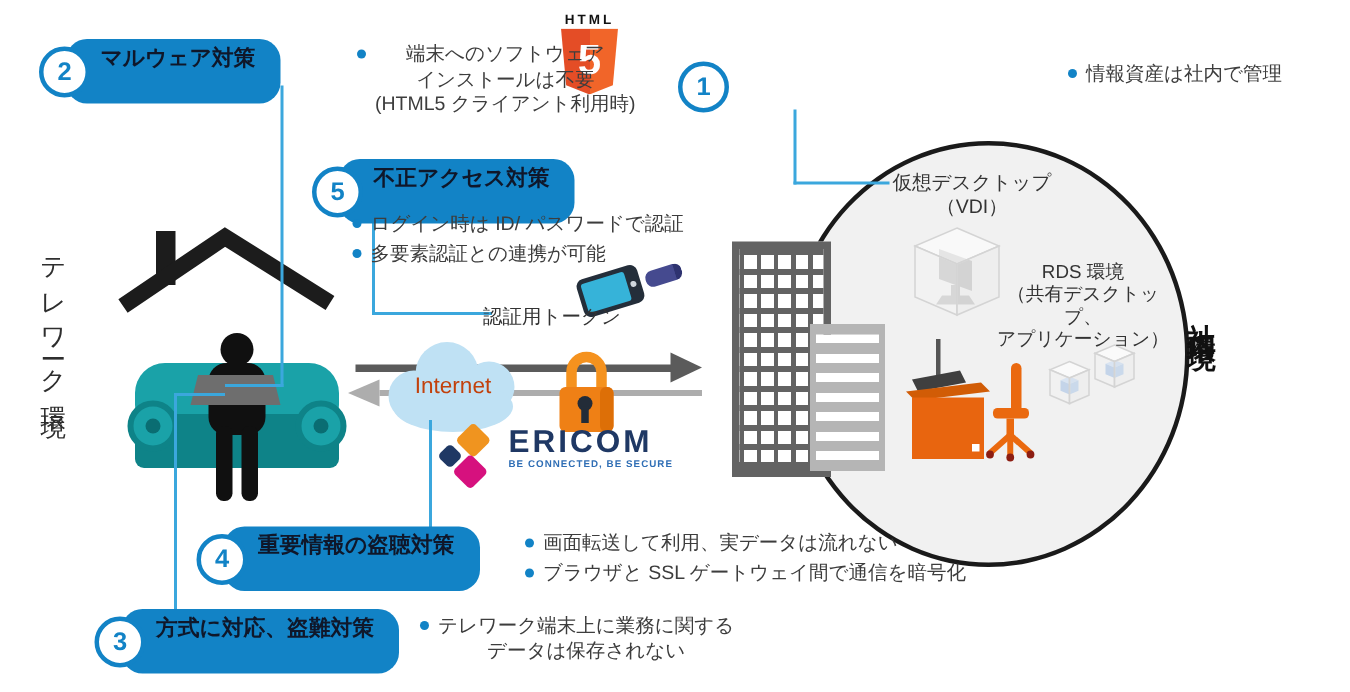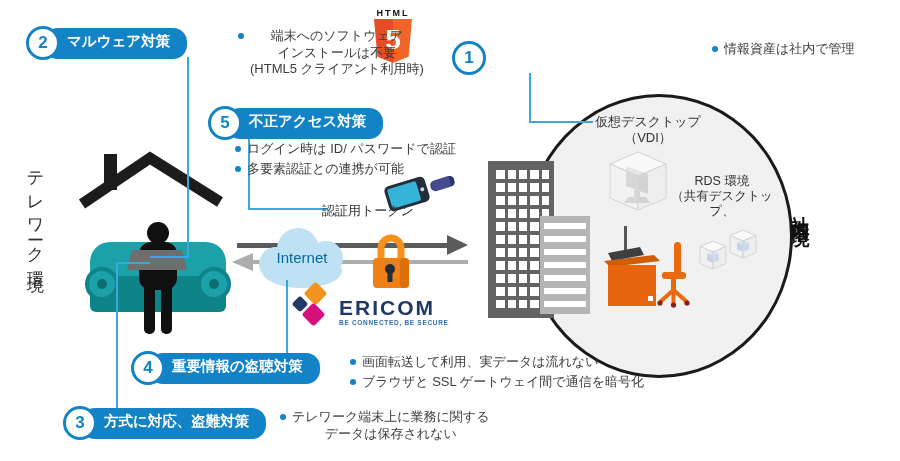--- a/index.html
+++ b/index.html
@@ -35,52 +35,52 @@
     border-bottom:9px solid transparent;border-right:21px solid #adadad;}
 
   
   .conn{background:#3ba7dd;z-index:5;}
 
   
   .measure{display:flex;align-items:center;z-index:7;}
   .badge{width:28px;height:28px;border:3px solid #1283c6;border-radius:50%;background:#fff;
     color:#1283c6;font-weight:bold;font-size:17px;display:flex;align-items:center;
     justify-content:center;z-index:2;flex:none;}
-  .pill{margin-left:-16px;background:#1283c6;color:#ffffff;font-weight:bold;font-size:14.5px;
-    height:27px;line-height:27px;border-radius:14px;padding:0 17px 4px 23px;white-space:nowrap;}
+  .pill{margin-left:-16px;background:#1283c6;color:#0f172a;font-weight:bold;font-size:14.5px;
+    height:27px;line-height:27px;border-radius:14px;padding:0 17px 16px 23px;white-space:nowrap;}
 
   
   .bullets{z-index:7;font-size:13px;color:#3d3d3d;line-height:1.28;}
   .bullet{display:flex;gap:6px;margin-bottom:3px;}
   .dot{width:6px;height:6px;border-radius:50%;background:#1283c6;margin-top:5px;flex:none;}
   .bullet-text{white-space:pre;text-align:center;}
 
   
   .cloud-wrap{left:250px;top:224px;z-index:4;}
   .internet-label{left:258px;top:249px;width:88px;text-align:center;font-size:15px;
-    color:#0369a1;z-index:5;}
+    color:#c2410c;z-index:5;}
 
   
   .small-label{font-size:13px;color:#333;z-index:6;}
   .vdi-label{left:592px;top:114px;width:112px;text-align:center;line-height:1.2;}
   .rds-label{left:662px;top:174px;width:120px;text-align:center;line-height:1.2;font-size:12.5px;}
   .token-label{left:322px;top:202px;}
   .ownpc-label{left:618px;top:316px;width:66px;text-align:center;font-size:14px;color:#222;}
 
   
   .html5{left:370px;top:8px;width:46px;text-align:center;z-index:6;}
   .html5-word{font-size:9px;font-weight:bold;letter-spacing:2px;color:#111;}
   .html5-shield{width:38px;height:44px;margin:1px auto 0;
     background:linear-gradient(90deg,#e44d26 0 50%,#f16529 50% 100%);
     clip-path:polygon(0 0,100% 0,91% 86%,50% 100%,9% 86%);
     display:flex;align-items:center;justify-content:center;}
   .html5-five{color:#fff;font-size:28px;font-weight:bold;line-height:1;margin-top:-2px;}
 
   
-  .ericom{left:293px;top:284px;display:flex;align-items:flex-end;gap:4px;z-index:6;}
+  .ericom{left:293px;top:284px;display:flex;align-items:flex-start;gap:4px;z-index:6;}
   .emark{position:relative;width:42px;height:42px;flex:none;}
   .emark div{position:absolute;border-radius:3px;transform:rotate(45deg);}
   .em-orange{width:17px;height:17px;left:14px;top:1px;background:#f0941f;}
   .em-navy{width:12px;height:12px;left:1px;top:14px;background:#1f3864;}
   .em-magenta{width:17px;height:17px;left:12px;top:22px;background:#d6117e;}
   .ericom-text{line-height:1;}
   .ericom-name{font-size:21px;font-weight:bold;color:#1f3864;letter-spacing:2px;}
   .ericom-tag{font-size:6.5px;color:#2f6eb5;letter-spacing:0.7px;margin-top:2px;font-weight:bold;}
 
   
@@ -195,20 +195,21 @@
       <polygon points="9,16.5 15,19 15,26 9,23.5" fill="#7fa9dd"></polygon>
       <polygon points="21,16.5 15,19 15,26 21,23.5" fill="#96bce8"></polygon>
       <polygon points="15,4 28,9.5 15,15 2,9.5" fill="#fdfdfd" fill-opacity="0.7" stroke="#d4d4d4"></polygon>
       <polygon points="2,9.5 15,15 15,32 2,26.5" fill="#f2f2f2" fill-opacity="0.6" stroke="#d4d4d4"></polygon>
       <polygon points="28,9.5 15,15 15,32 28,26.5" fill="#ececec" fill-opacity="0.6" stroke="#d4d4d4"></polygon>
     </g>
   </svg>
   <div class="abs small-label rds-label">
     <div>RDS 環境</div>
       <div>（共有デスクトップ、</div>
+      <div>アプリケーション）</div>
   </div>
 
   <svg class="z4" style="left:604px;top:226px;" width="88" height="82" viewBox="0 0 88 82">
     <rect x="20" y="0" width="3" height="27" fill="#555"></rect>
     <polygon points="4,27 36,21 40,29 8,35" fill="#3f3f3f"></polygon>
     <polygon points="0,35 50,29 56,35 6,41" fill="#d15c06"></polygon>
     <rect x="4" y="39" width="48" height="41" fill="#e8650f"></rect>
     <rect x="44" y="70" width="5" height="5" fill="#fff"></rect>
     <rect x="70" y="16" width="7" height="36" rx="3.5" fill="#ea690f"></rect>
     <rect x="58" y="46" width="24" height="7" rx="3" fill="#ea690f"></rect>

